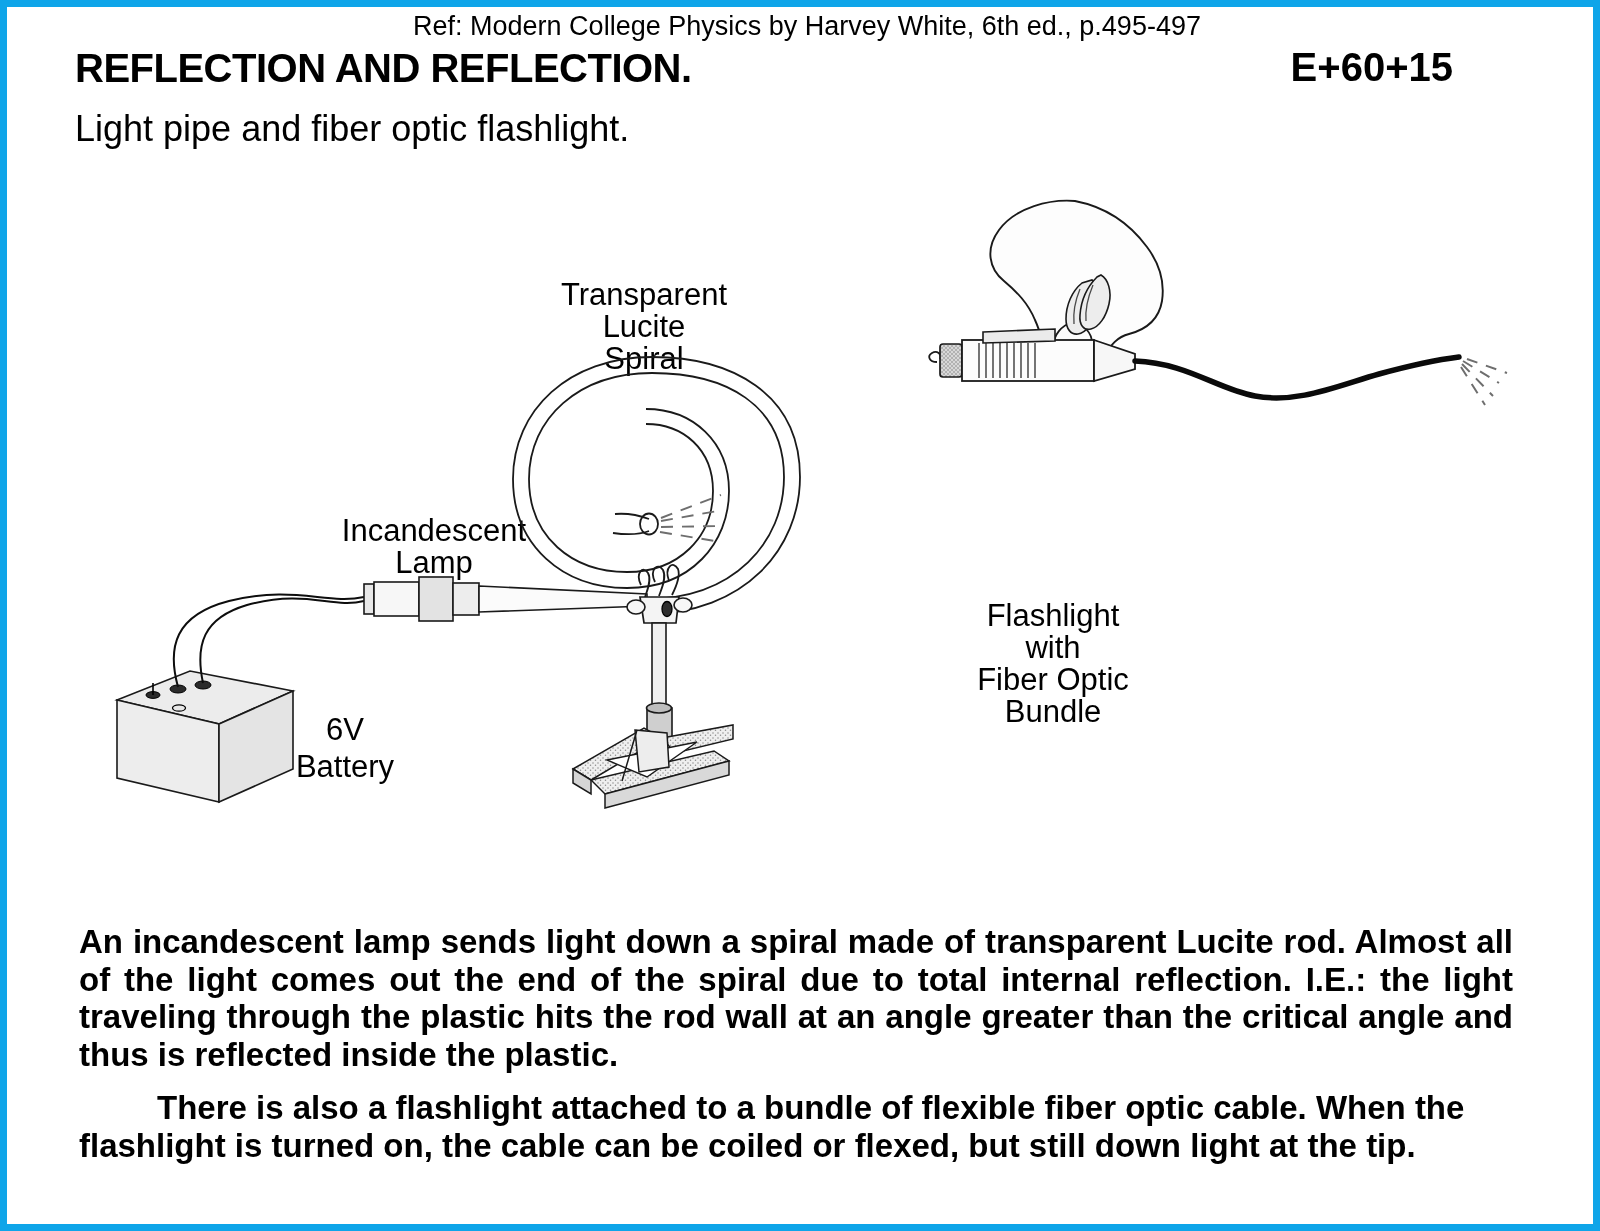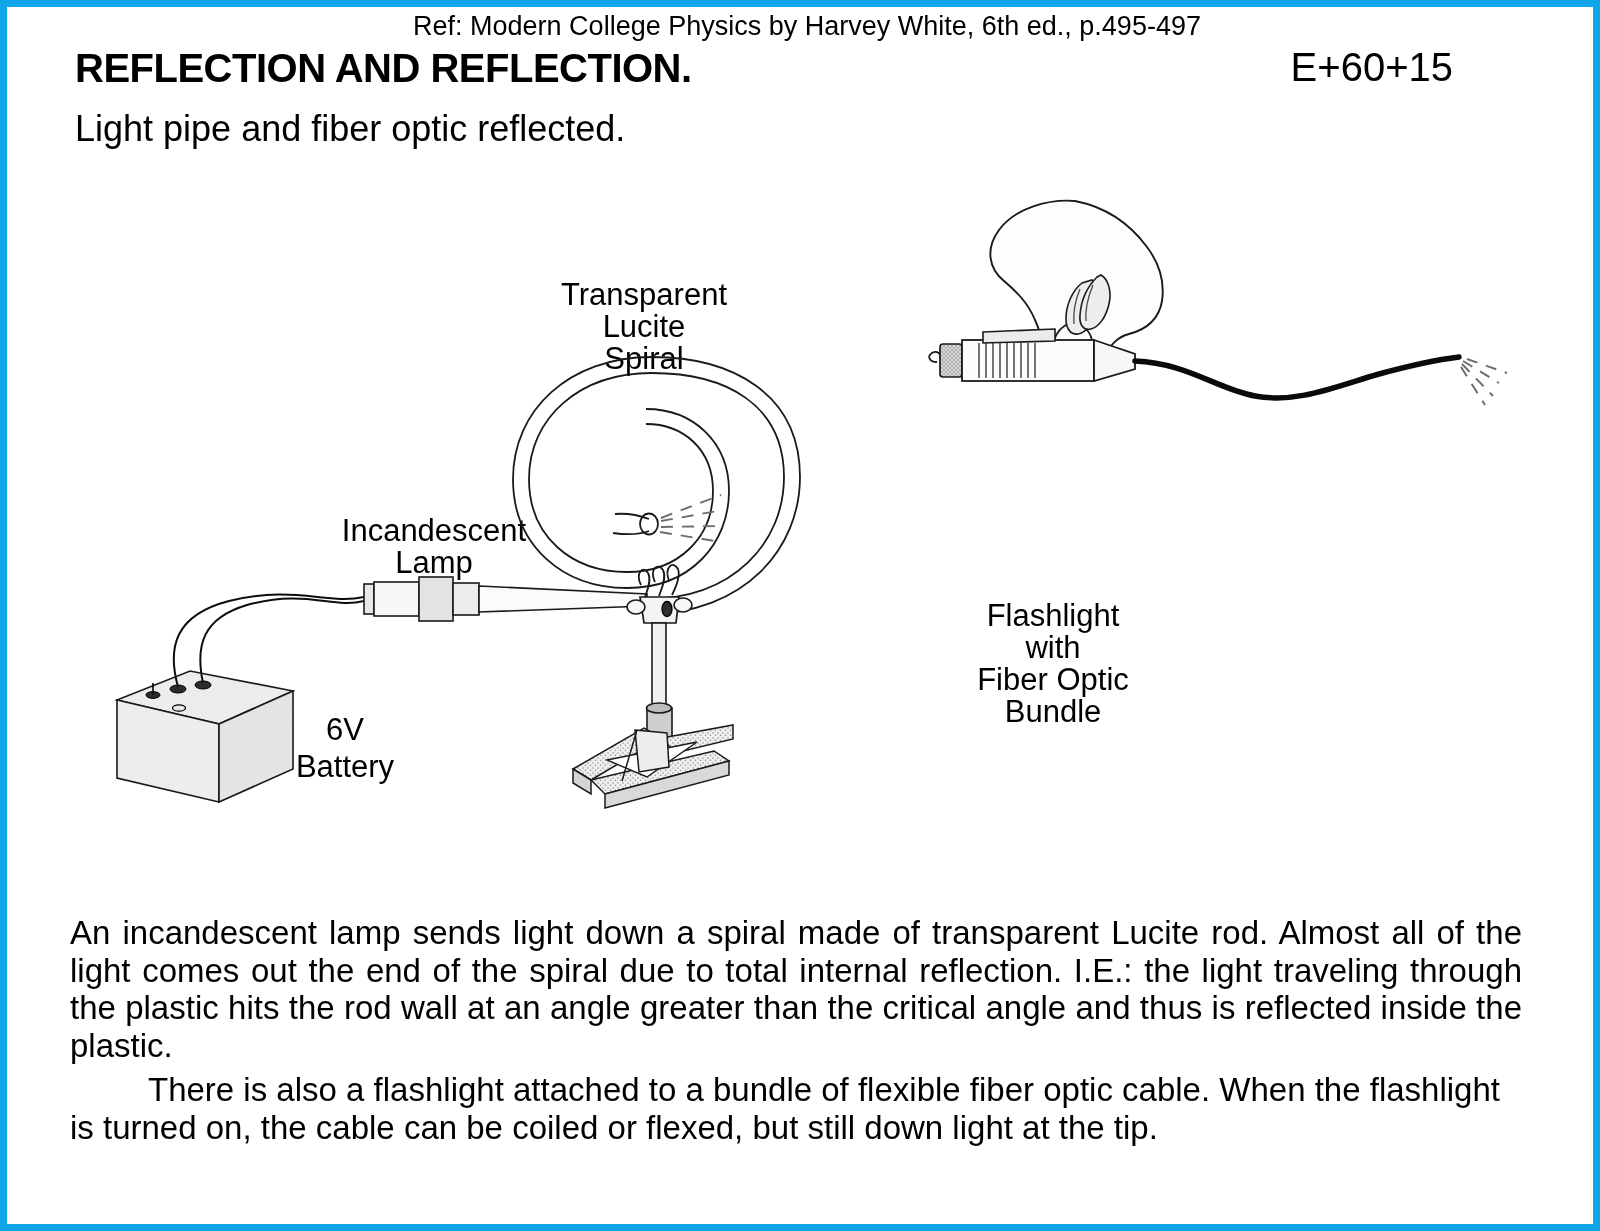--- a/index.html
+++ b/index.html
@@ -44,21 +44,21 @@
     line-height: 46px;
     letter-spacing: -0.5px;
     white-space: nowrap;
   }
 
   .title-code {
     position: absolute;
     top: 37px;
     right: 140px;
     font-size: 40px;
-    font-weight: normal;
+    font-weight: bold;
     line-height: 46px;
     white-space: nowrap;
   }
 
   .subtitle {
     position: absolute;
     top: 100px;
     left: 68px;
     font-size: 36px;
     line-height: 44px;
@@ -86,43 +86,44 @@
   
   #body-text {
     position: absolute;
     top: 900px;
     left: 56px;
     width: 1466px;
     font-size: 33px;
     line-height: 37.5px;
   }
   #body-text p {
-    margin: 7px;
+    margin: 16px;
     text-align: justify;
     text-justify: inter-word;
+    font-weight: bold;
   }
   #body-text p.indented {
     text-indent: 78px;
   }
   #body-text p:last-child {
     text-align: left;
   }
 </style>
 </head>
 <body>
 
 <div id="card">
 
   <div class="ref-line">Ref: Modern College Physics by Harvey White, 6th ed., p.495-497</div>
 
   <div class="title-main">REFLECTION AND REFLECTION.</div>
 
   <div class="title-code">E+60+15</div>
 
-  <div class="subtitle">Light pipe and fiber optic reflected.</div>
+  <div class="subtitle">Light pipe and fiber optic flashlight.</div>
 
   <div id="figure">
     <svg width="1600" height="680" viewBox="0 0 1600 680" xmlns="http://www.w3.org/2000/svg">
       <defs>
         <pattern id="stipple" width="5" height="5" patternUnits="userSpaceOnUse">
           <rect width="5" height="5" fill="#efefef"></rect>
           <circle cx="1" cy="1" r="0.75" fill="#8c8c8c"></circle>
           <circle cx="3.5" cy="3.2" r="0.75" fill="#8c8c8c"></circle>
         </pattern>
         <pattern id="stipple2" width="4" height="4" patternUnits="userSpaceOnUse">

